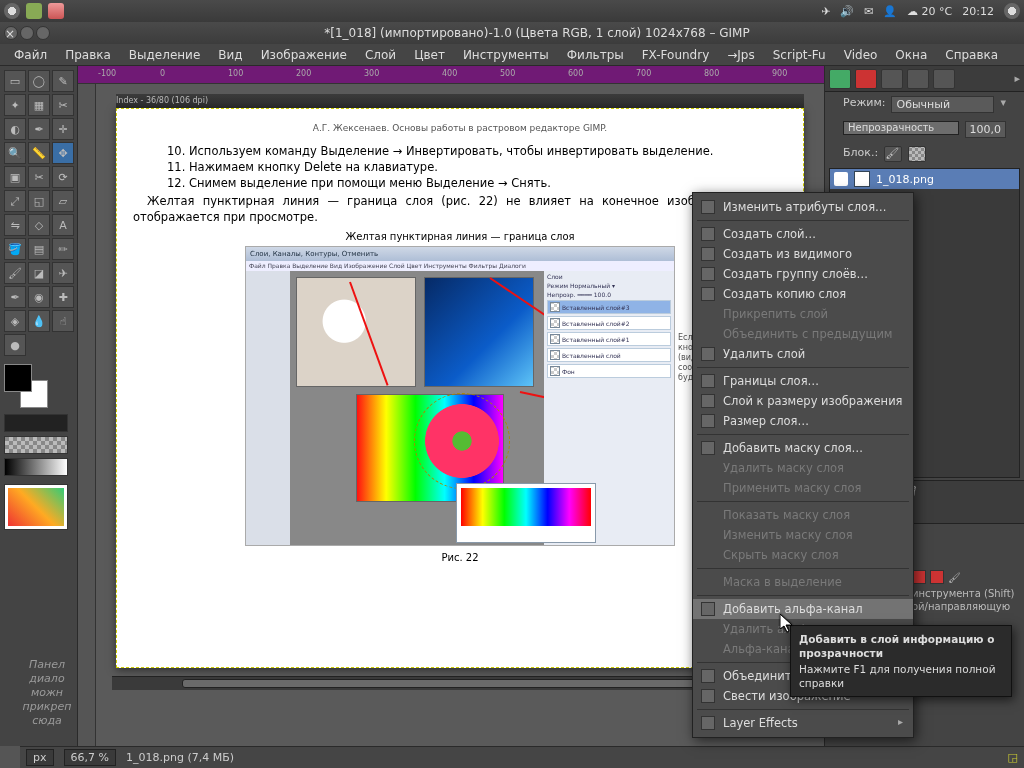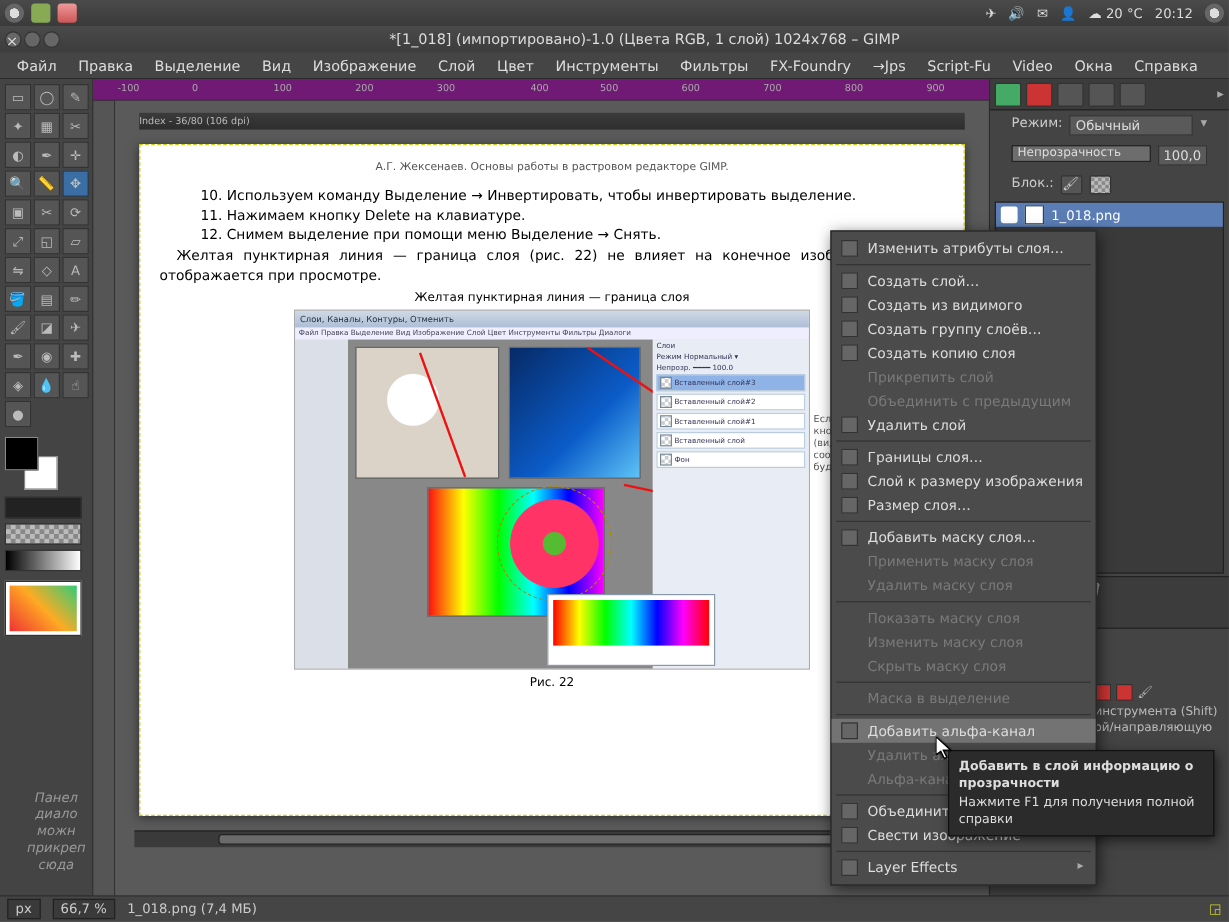--- a/index.html
+++ b/index.html
@@ -39,21 +39,21 @@
 
 #dockhint { position:absolute; left:18px; bottom:40px; width:58px; color:#9a9a9a; font-style:italic; font-size:11px; line-height:14px; text-align:center;}
 
 
 #canvaswrap { flex:1; display:flex; flex-direction:column; background:#4b4b4b; position:relative; }
 #ruler-h { height:18px; background:#701a75; border-bottom:1px solid #333; position:relative; font-size:8px; color:#aaa; overflow:hidden;}
 .rlabel{position:absolute;top:3px;font-size:8px;}
 #canvasrow { flex:1; display:flex; }
 #ruler-v { width:18px; background:#555; border-right:1px solid #333; }
 #canvas { flex:1; background:#5a5a5a; padding:10px 8px 0 8px; position:relative; overflow:hidden;}
-#page { margin:12px auto; width:688px; height:560px; background:#fff; box-shadow:0 2px 8px rgba(0,0,0,.5); border:1px dashed #cc0; color:#000; font-family:"Times New Roman", serif; font-size:12px; padding:8px 16px 0 16px; position:relative;}
+#page { margin:0 auto; width:688px; height:560px; background:#fff; box-shadow:0 2px 8px rgba(0,0,0,.5); border:1px dashed #cc0; color:#000; font-family:"Times New Roman", serif; font-size:12px; padding:8px 16px 0 16px; position:relative;}
 #page .hdr { text-align:center; font-size:9px; color:#555; margin-top:6px;}
 #page .body { margin-top:10px; font-size:11.5px; line-height:16px; text-align:justify;}
 #page .body b { font-weight:normal; }
 #page .cap { text-align:center; font-size:10px; margin:6px 0 4px;}
 #fig { margin:4px auto 0; width:430px; height:300px; background:#e9e9e9; border:1px solid #aaa; position:relative; display:flex;}
 #fig .tb { position:absolute; left:0; top:0; right:0; height:14px; background:linear-gradient(#cfd8e6,#aebed6); font-size:7px; color:#234; padding-left:4px; line-height:14px;}
 #fig .menu { position:absolute; left:0; top:14px; right:0; height:10px; background:#eef; font-size:6px; color:#445; padding-left:3px; line-height:10px;}
 #fig .L { position:absolute; left:0; top:24px; width:44px; bottom:0; background:#dadfe8;}
 #fig .C { position:absolute; left:44px; top:24px; right:130px; bottom:0; background:#888; padding:6px;}
 #fig .R { position:absolute; right:0; top:24px; width:130px; bottom:0; background:#e8ecf4;}
@@ -83,21 +83,21 @@
 .dockrow select, .dockrow .val { background:#5a5a5a; border:1px solid #333; color:#ddd; font-size:11px; padding:1px 4px; }
 .sliderbar { flex:1; height:14px; background:#3a3a3a; border:1px solid #222; position:relative;}
 .sliderfill { position:absolute; left:0; top:0; bottom:0; width:100%; background:#6d6d6d;}
 .layerlist { flex:0 0 310px; background:#3a3a3a; border:1px solid #222; margin:2px 4px; }
 .layerrow { height:20px; display:flex; align-items:center; gap:6px; background:#5a7db5; color:#fff; padding:0 4px; font-size:11px;}
 .layerrow .eye{width:14px;height:14px;background:#fff;border-radius:2px;}
 .layerrow .prev{width:16px;height:16px;background:#fff;border:1px solid #345;}
 .dockfoot { height:22px; background:#3c3c3c; border-top:1px solid #222; display:flex; align-items:center; gap:6px; padding:0 4px;}
 
 
-#status { height:22px; background:#454545; border-top:1px solid #2a2a2a; display:flex; align-items:center; padding:0 6px; gap:10px; font-size:11px; color:#ccc;}
+#status { height:22px; background:#454545; border-top:1px solid #2a2a2a; display:flex; align-items:center; padding:0 6px; gap:10px; font-size:11px; color:#ccc;margin-left:20px;}
 .sfield { background:#3a3a3a; border:1px solid #222; padding:1px 6px;}
 
 
 #ctx { position:absolute; left:692px; top:192px; width:222px; background:#4b4b4b; border:1px solid #222; box-shadow:2px 3px 12px rgba(0,0,0,.6); z-index:50; padding:4px 0;}
 .ctxitem { display:flex; gap:8px; padding:3px 10px 3px 8px; color:#ddd; font-size:11.5px; cursor:pointer; position:relative;}
 .ctxitem.disabled { color:#7a7a7a; }
 .ctxitem.hover { background:#737373; }
 .ctxsep { height:1px; background:#333; margin:3px 4px; }
 .ctxicon { width:14px; height:14px; background:#666; border:1px solid #333; flex:0 0 14px;}
 .ctxicon.none{background:transparent;border:none;}
@@ -394,25 +394,25 @@
       <span class="ctxicon"></span>
       <span>Размер слоя…</span>
     </div>
     <div class="ctxsep"></div>
     <div class="ctxitem">
       <span class="ctxicon"></span>
       <span>Добавить маску слоя…</span>
     </div>
     <div class="ctxitem disabled">
       <span class="ctxicon none"></span>
+      <span>Удалить маску слоя</span>
+    </div>
+    <div class="ctxitem disabled">
+      <span class="ctxicon none"></span>
       <span>Применить маску слоя</span>
-    </div>
-    <div class="ctxitem disabled">
-      <span class="ctxicon none"></span>
-      <span>Удалить маску слоя</span>
     </div>
     <div class="ctxsep"></div>
     <div class="ctxitem disabled">
       <span class="ctxicon none"></span>
       <span>Показать маску слоя</span>
     </div>
     <div class="ctxitem disabled">
       <span class="ctxicon none"></span>
       <span>Изменить маску слоя</span>
     </div>

